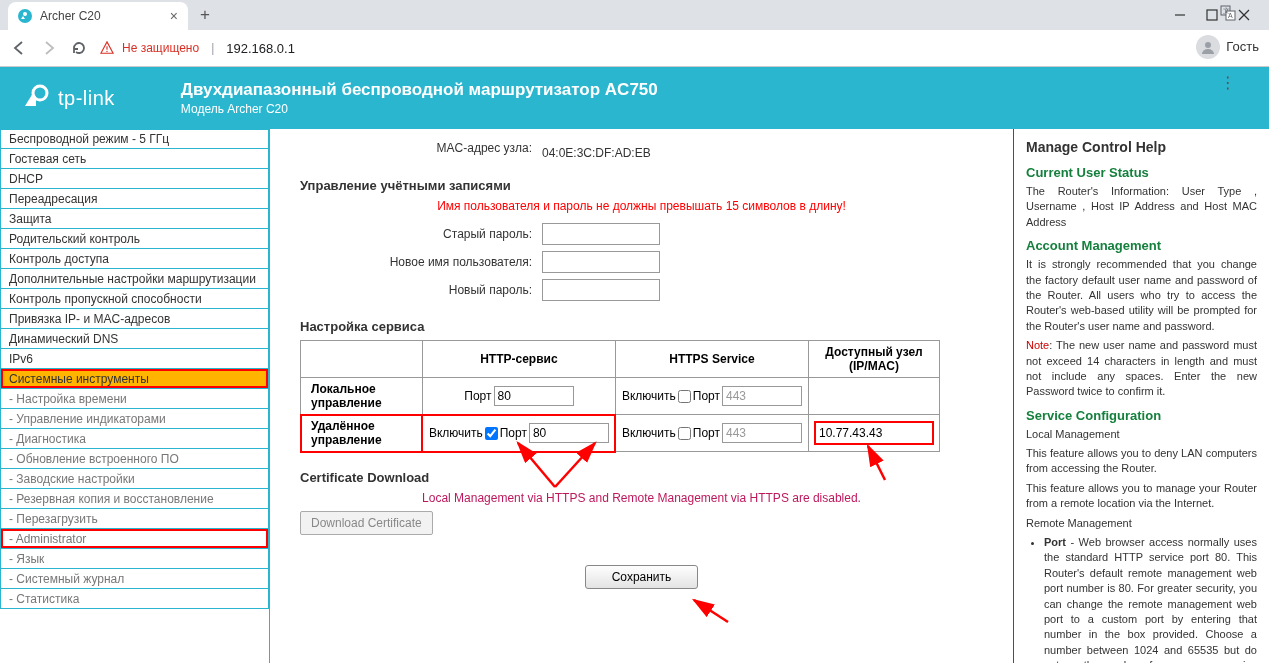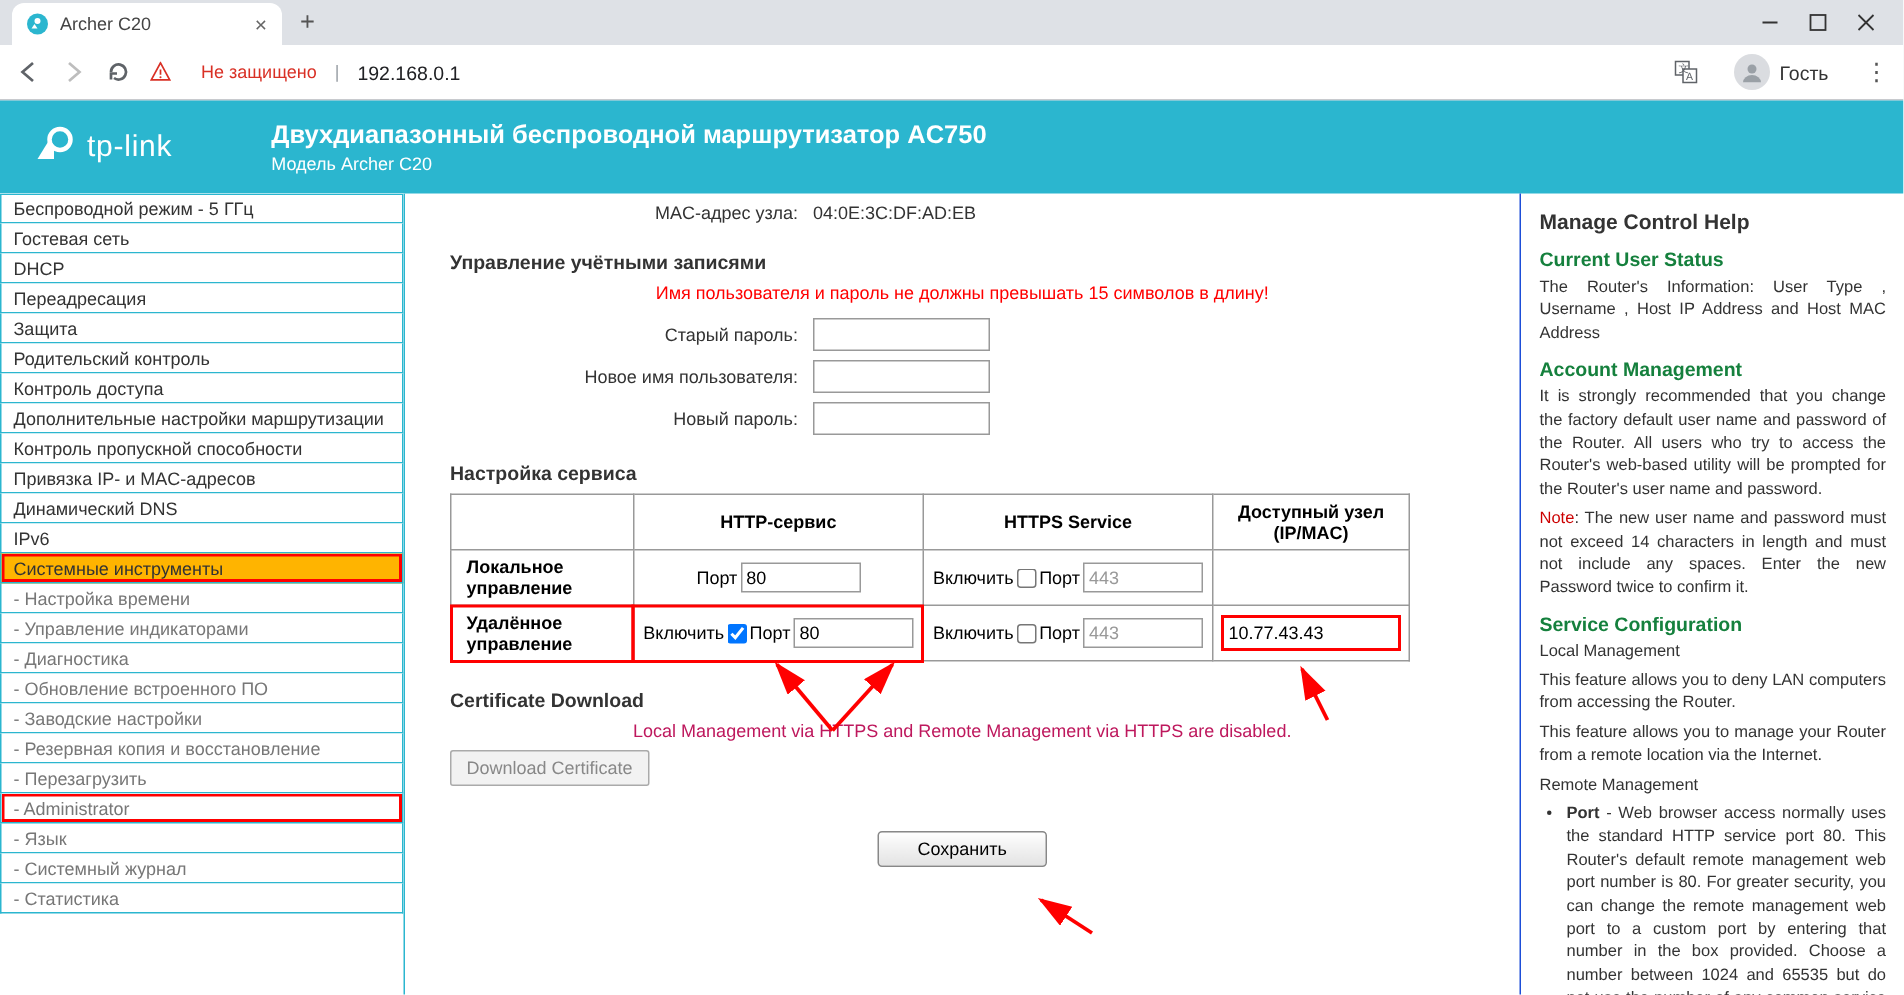--- a/index.html
+++ b/index.html
@@ -12,25 +12,25 @@
 .tab-favicon { width: 14px; height: 14px; border-radius: 50%; background: #2bb6cf; margin-right: 8px; display: flex; align-items: center; justify-content: center; }
 .tab-favicon svg { width: 10px; height: 10px; }
 .tab-close { margin-left: auto; color: #666; font-size: 14px; cursor: pointer; }
 .new-tab { margin-left: 12px; color: #555; font-size: 17px; cursor: pointer; }
 .window-ctrls { margin-left: auto; display: flex; gap: 18px; align-items: center; padding-right: 10px; }
 .win-btn { width: 14px; height:14px; display:flex; align-items:center; justify-content:center; color:#333; cursor:pointer;}
 .addr-bar { background: #fff; height: 36px; display: flex; align-items: center; padding: 0 10px; gap: 12px; }
 .nav-btn { width: 18px; height: 18px; display: flex; align-items: center; justify-content: center; color: #5f6368; cursor:pointer; }
 .nav-btn.disabled { color: #b9b9b9; }
 .addr-field { display: flex; align-items: center; gap: 6px; flex: 0 0 auto; }
-.insecure { color: #d93025; font-size: 12px; display:flex; align-items:center; gap:20px;}
+.insecure { color: #d93025; font-size: 12px; display:flex; align-items:center; gap:8px;}
 .warn-ico { width:14px; height:14px; }
 .addr-text { color: #202124; font-size: 13px; }
 .addr-sep { color: #9aa0a6; margin: 0 6px; }
-.addr-right { margin-left: auto; display: flex; align-items: center; gap: 24px; }
+.addr-right { margin-left: auto; display: flex; align-items: center; gap: 14px; flex-direction: column; }
 .translate-ico { width:16px; height:16px; }
 .guest { display:flex; align-items:center; gap:6px; font-size:13px; color:#333;}
 .avatar { width:24px; height:24px; background:#dadce0; border-radius:50%; display:flex; align-items:center; justify-content:center;}
 .menu-dots { font-size:16px; color:#555;}
 
 
 .router-header { background: #2bb6cf; height: 62px; display: flex; align-items: center; padding: 0 22px; color: #fff; }
 .logo { display:flex; align-items:center; gap:6px; font-size:20px; font-weight: 300; letter-spacing:0.5px;}
 .logo-mark { width:30px; height:30px; }
 .hdr-text { margin-left: 66px; }
@@ -41,21 +41,21 @@
 .content { display: flex; height: calc(663px - 30px - 36px - 62px); }
 .sidebar { width: 270px; background:#fff; overflow: hidden; border-right:1px solid #2bb6cf;}
 .sidebar-item { height: 20px; border: 1px solid #2bb6cf; border-top:none; display: flex; align-items: center; padding: 0 8px; font-size: 12px; color: #333; cursor: pointer; background:#fff; }
 .sidebar-item:first-child { border-top:1px solid #2bb6cf;}
 .sidebar-sub { color: #777; }
 .sidebar-active { background: #ffb400; }
 .sidebar-hl { box-shadow: inset 0 0 0 2px red; position: relative; z-index:2;}
 .main { flex: 1; overflow-y: auto; padding: 0 30px; }
 .field-row { display:flex; align-items:center; margin-bottom:6px; }
 .field-label { width:242px; text-align:right; padding-right:10px; color:#333; font-size:12px;}
-.field-val { color:#333; font-size:12px; }
+.field-val { color:#333; font-size:12px;margin-top:11px; }
 input.txt { border:1px solid #999; height:22px; padding:0 4px; font-size:12px; width:118px;}
 .section-title { font-size:13px; font-weight:bold; color:#333; margin:18px 0 6px; }
 .warn-text { color: red; font-size:12px; text-align:center; margin-bottom:10px;}
 table.srv { border-collapse: collapse; width: 640px; border:1px solid #999; font-size:12px;}
 table.srv th, table.srv td { border:1px solid #999; padding:4px 6px; text-align:center; }
 table.srv th { font-weight:bold; background:#fff;}
 table.srv td:first-child { text-align:left; font-weight:bold; padding-left:10px;}
 .inline-ctrl { display:flex; align-items:center; justify-content:center; gap:2px;}
 .port-lbl { font-size:12px;}
 input.port { width:80px; border:1px solid #999; height:20px; padding:0 3px; font-size:12px;}

